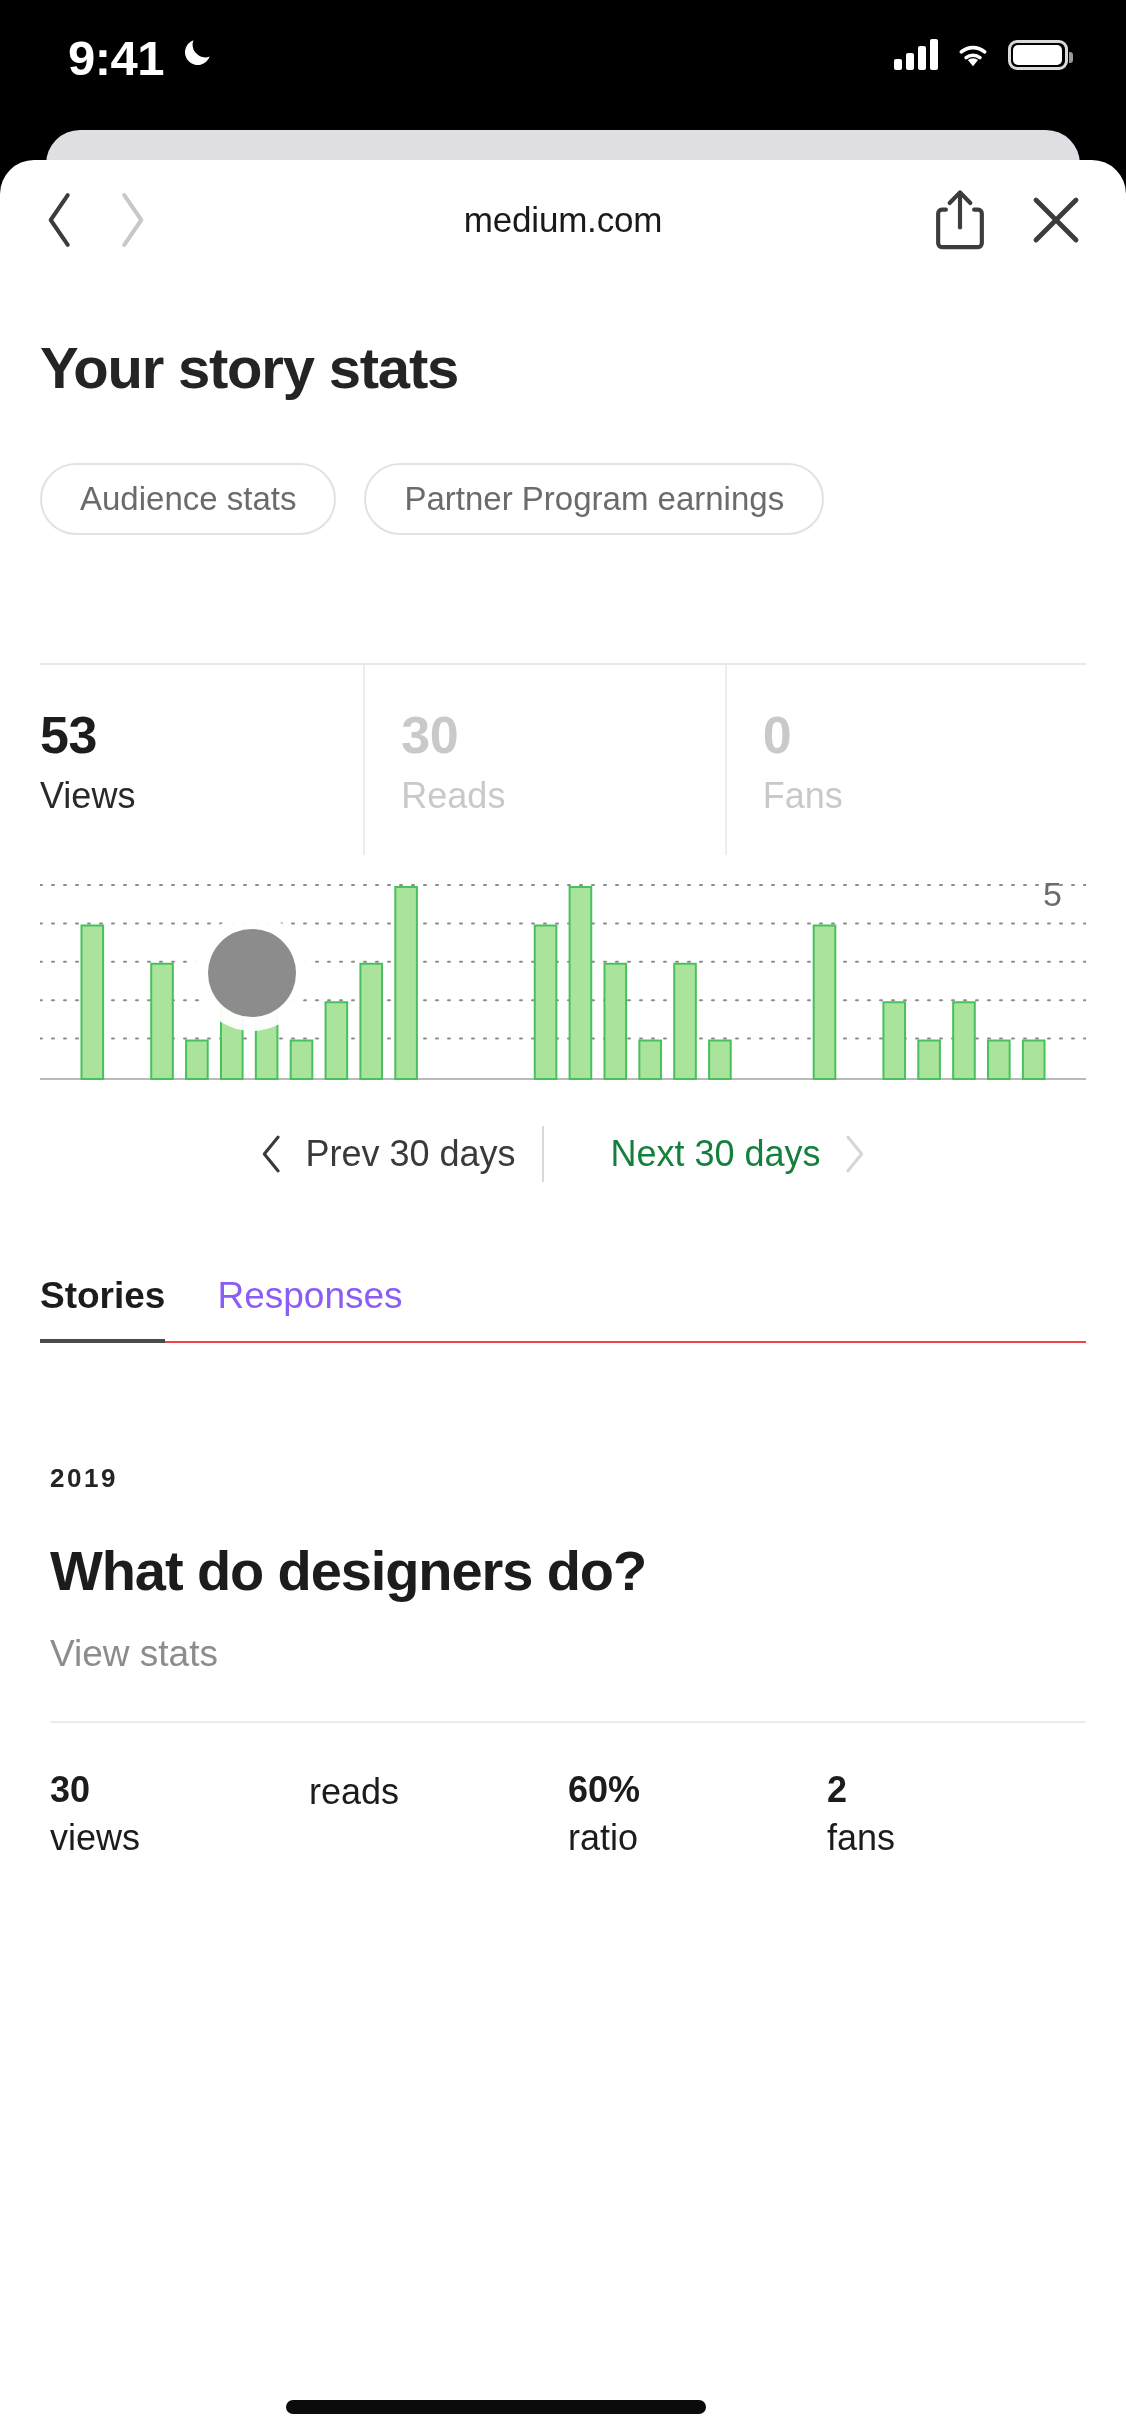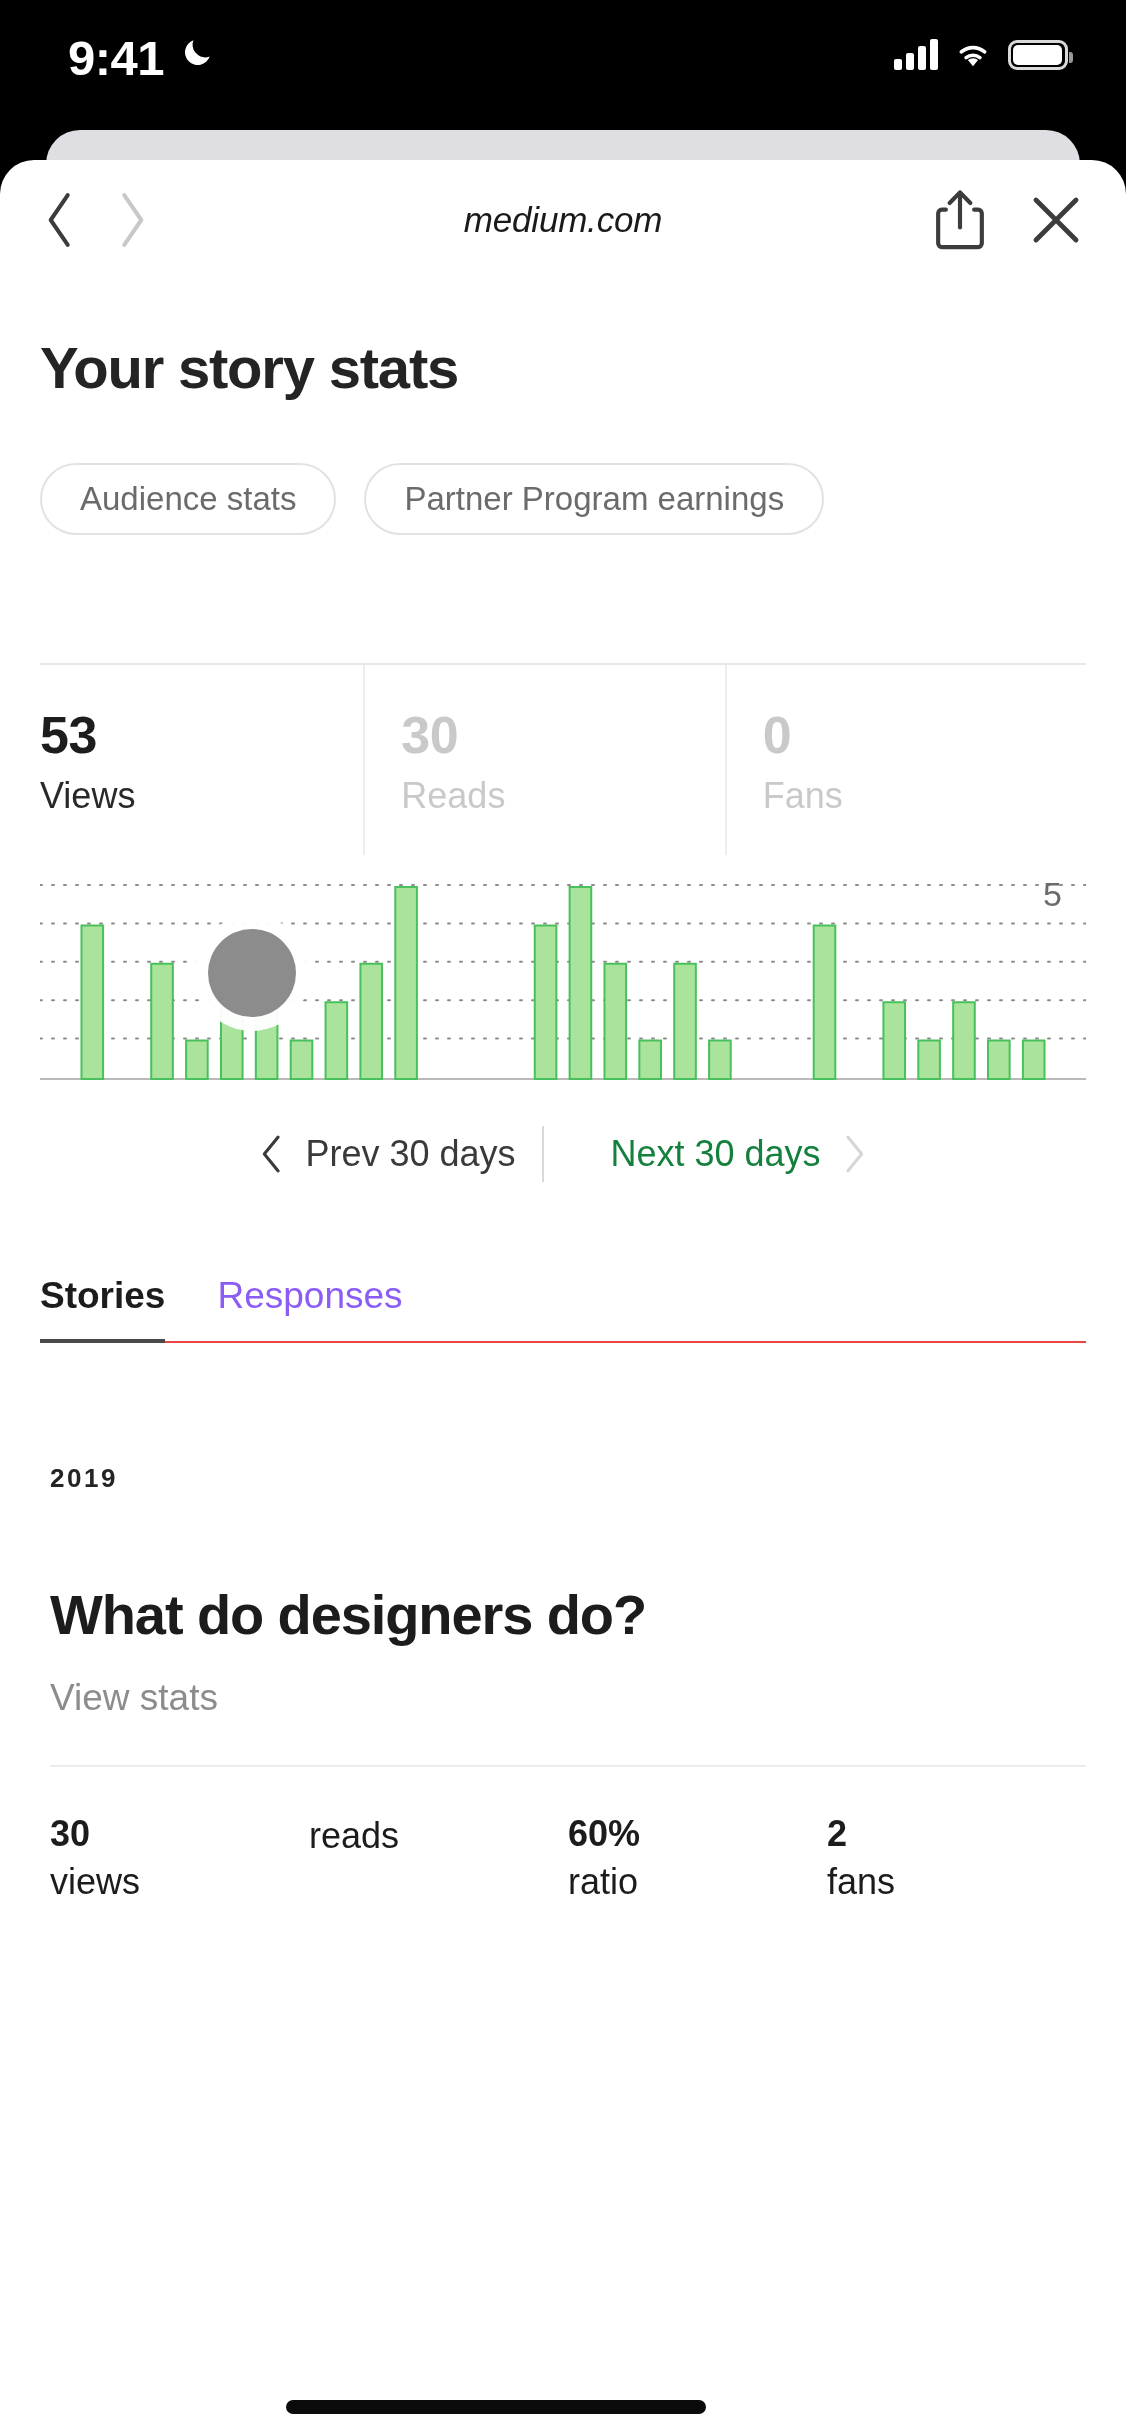--- a/index.html
+++ b/index.html
@@ -67,21 +67,21 @@
   .sheet {
     position: absolute; top: 160px; left: 0;
     width: 1126px; height: 2276px;
     background: #fff;
     border-radius: 34px 34px 0 0;
     overflow: hidden;
   }
 
   
   .toolbar {
-    position: relative; height: 120px; width: 100%; font-style: italic;
+    position: relative; height: 120px; width: 100%;
   }
   .tb-btn {
     position: absolute; top: 0; height: 120px;
     display: flex; align-items: center; justify-content: center;
     background: none; border: none; cursor: pointer;
   }
   .tb-back  { left: 14px;  width: 92px; }
   .tb-fwd   { left: 86px;  width: 92px; }
   .tb-share { right: 120px; width: 92px; }
   .tb-close { right: 24px;  width: 92px; }
@@ -178,21 +178,21 @@
     content: ""; position: absolute; left: 0; right: 0; bottom: -2px;
     height: 4px; background: #4a4a4a;
   }
 
   
   .year {
     margin-top: 120px; font-size: 26px; font-weight: 700;
     color: #242424; letter-spacing: 2.5px;
     padding-left: 10px;
   }
-  .story { margin-top: 88px; padding-left: 10px; }
+  .story { margin-top: 44px; padding-left: 10px; }
   .story-title {
     font-size: 56px; font-weight: 700; color: #1c1c1c;
     letter-spacing: -1.1px;
   }
   .story-link {
     margin-top: 30px; font-size: 37px; color: #8c8c8c;
     cursor: pointer;
   }
   .story-rule { margin-top: 46px; height: 2px; background: #ececec; }
   .story-stats {

